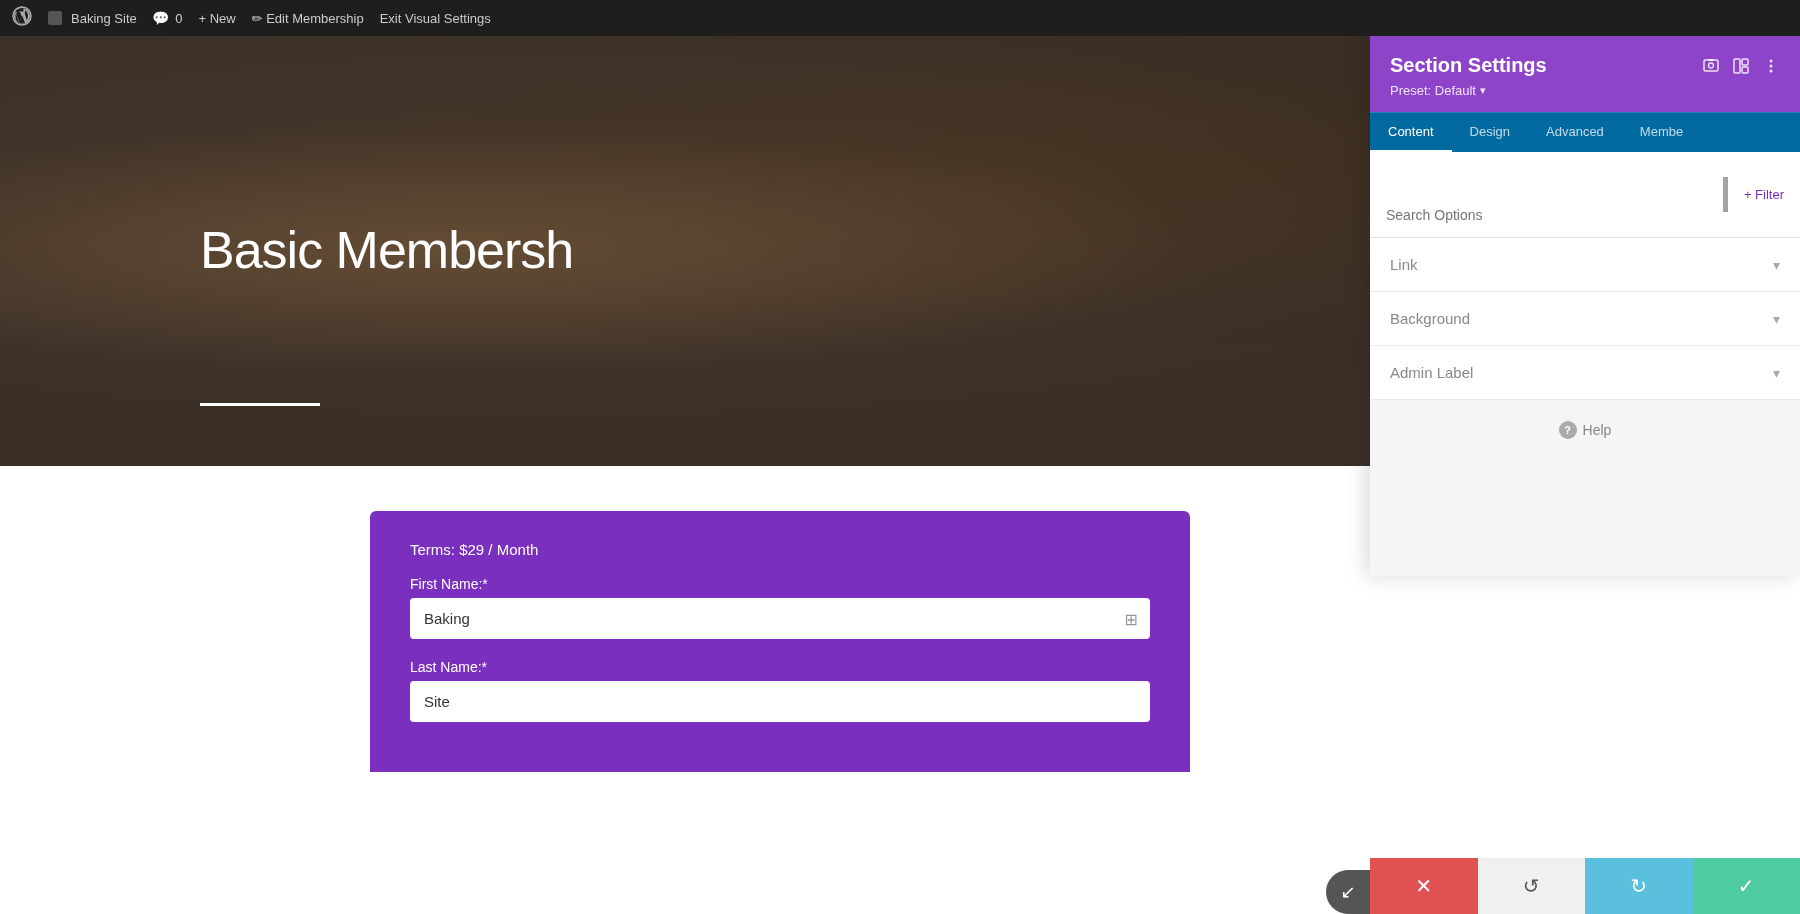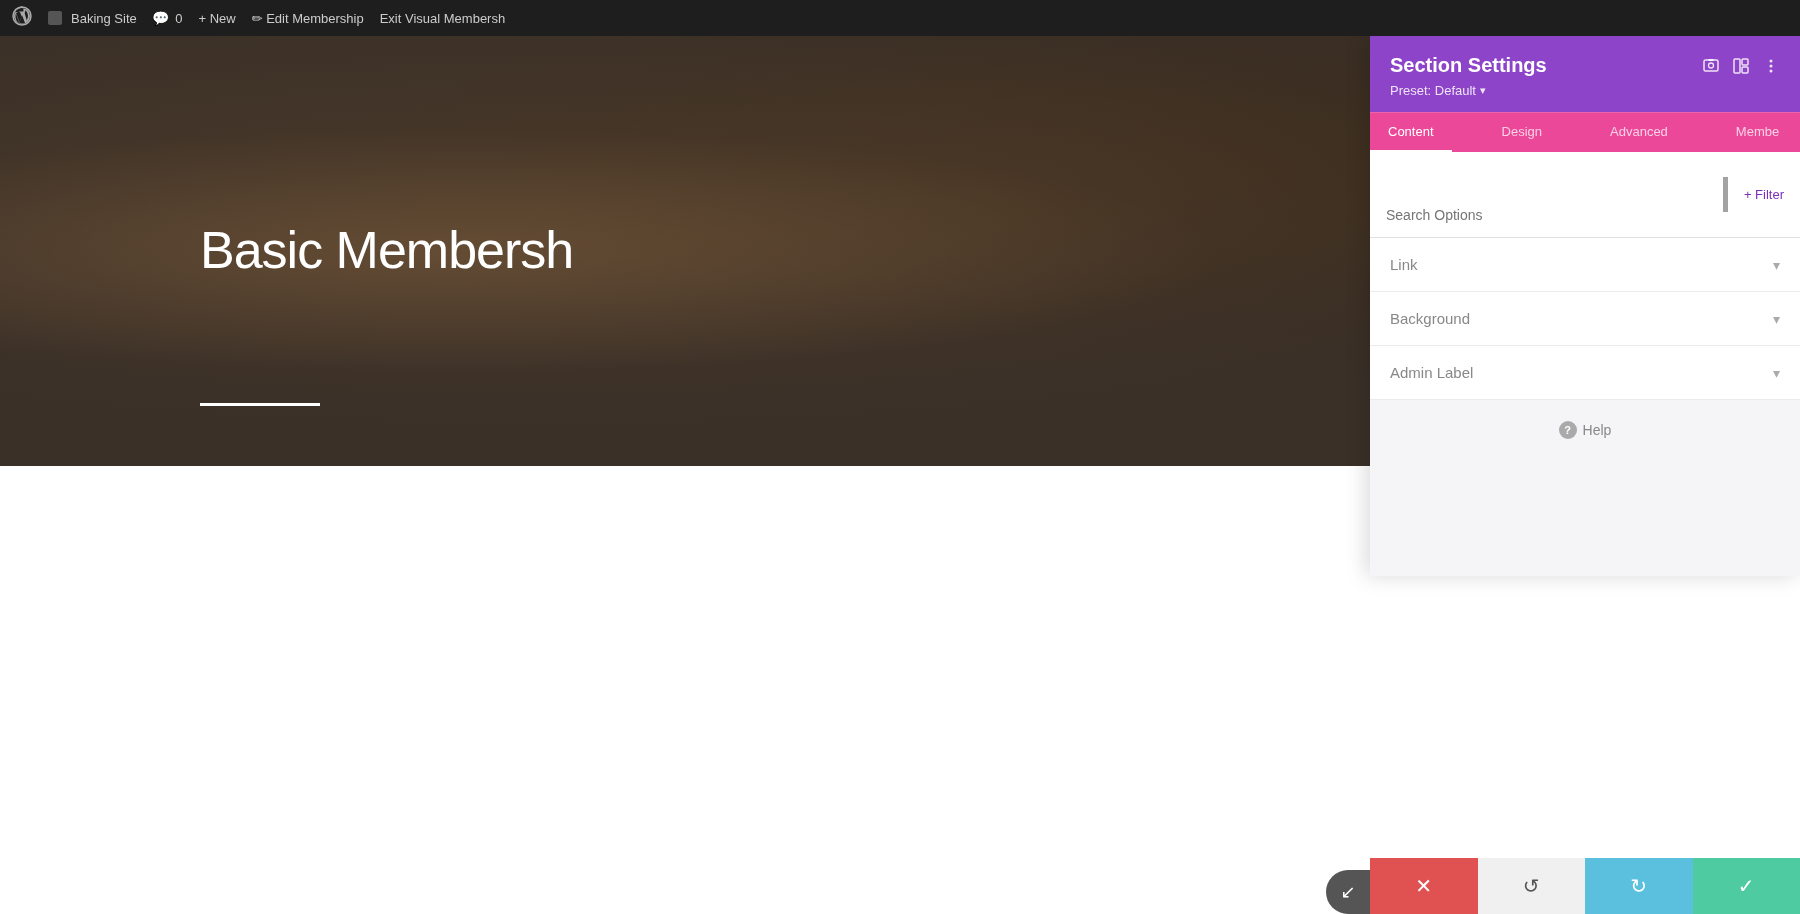--- a/index.html
+++ b/index.html
@@ -190,23 +190,22 @@
       cursor: pointer;
       display: flex;
       align-items: center;
       gap: 4px;
     }
     .panel-preset::after { content: '▾'; font-size: 11px; }
 
     
     .panel-tabs {
       display: flex;
-      background: #ec4899;
+      background: #0369a1;
       border-top: 1px solid rgba(255,255,255,0.15);
-      gap: 32px;
     }
     .panel-tab {
       padding: 11px 18px;
       color: rgba(255,255,255,0.75);
       font-size: 13px;
       cursor: pointer;
       font-weight: 500;
       border-bottom: 2px solid transparent;
     }
     .panel-tab.active {
@@ -365,36 +364,48 @@
     <span style="font-size:14px;">💬</span>
     <span>0</span>
   </span>
   <span class="admin-bar-item">
     <span>+ New</span>
   </span>
   <span class="admin-bar-item">
     <span>✏ Edit Membership</span>
   </span>
   <span class="admin-bar-item">
-    <span>Exit Visual Membersh</span>
+    <span>Exit Visual Settings</span>
   </span>
 </div>
 
 <div class="main-content">
 
   <div class="hero-section">
     <div class="hero-bg"></div>
     <div class="hero-text">
       <span>Basic Membersh</span>
     </div>
     <div class="hero-line"></div>
   </div>
 
   <div class="below-hero"></div>
 
+  <div class="form-section">
+    <div class="form-terms">Terms: $29 / Month</div>
+    <div class="form-label">First Name:*</div>
+    <div class="form-input-wrap">
+      <input class="form-input" type="text" value="Baking" style="">
+      <span class="form-input-icon">⊞</span>
+    </div>
+    <div class="form-label">Last Name:*</div>
+    <div class="form-input-wrap">
+      <input class="form-input" type="text" value="Site" style="">
+    </div>
+  </div>
 
   <div class="settings-panel">
     <div class="panel-header">
       <div class="panel-header-top">
         <span class="panel-title">Section Settings</span>
         <div class="panel-header-icons">
           <span class="panel-icon-btn" title="Screenshot">
             <svg width="18" height="18" viewBox="0 0 18 18" fill="none">
               <rect x="2" y="3" width="14" height="11" rx="1.5" stroke="rgba(255,255,255,0.85)" stroke-width="1.5"></rect>
               <circle cx="9" cy="8.5" r="2.5" stroke="rgba(255,255,255,0.85)" stroke-width="1.3"></circle>

